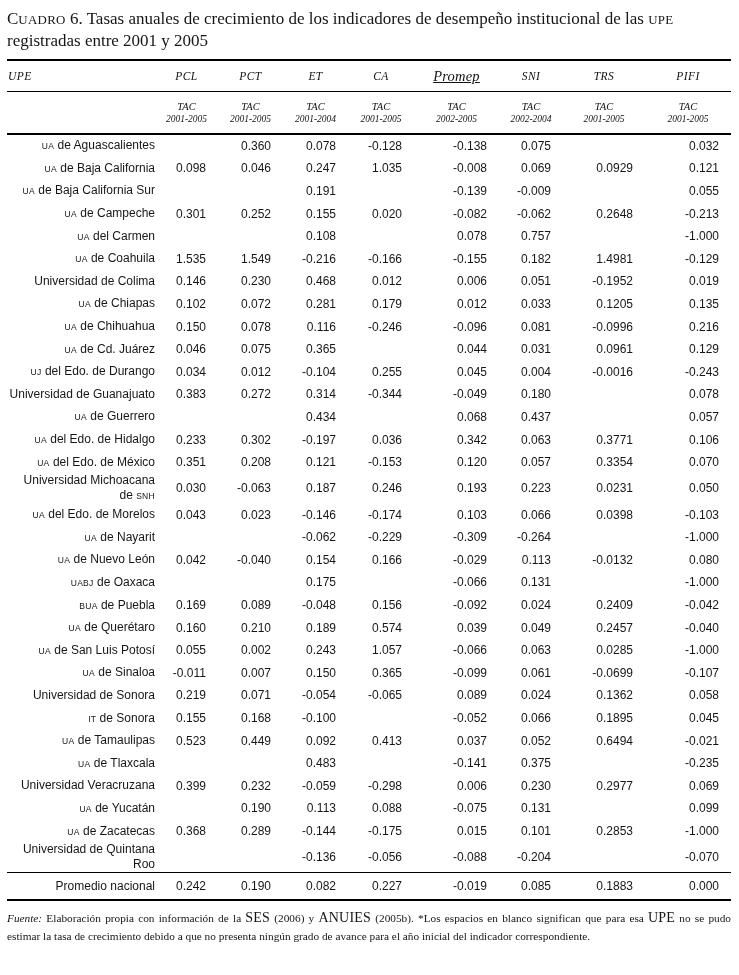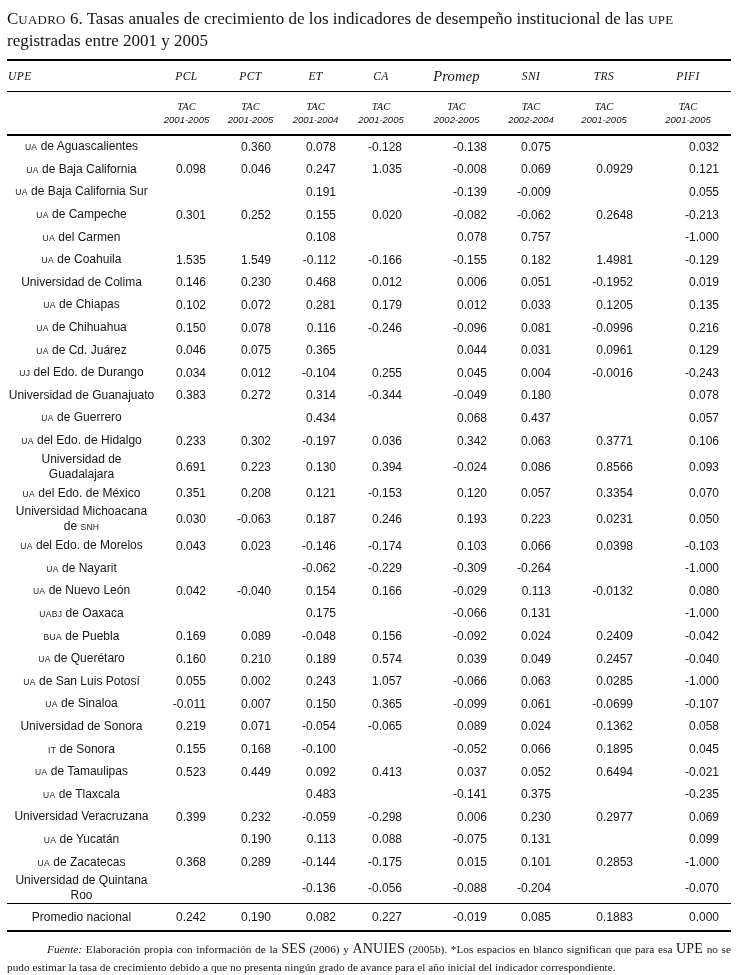--- a/index.html
+++ b/index.html
@@ -15,40 +15,40 @@
   
   table.tbl{width:724px;border-collapse:collapse;table-layout:fixed;}
   .tbl th,.tbl td{padding:0;vertical-align:middle;}
 
   
   #hrow-abbr th{border-top:2px solid #000;border-bottom:1px solid #000;
       font-family:"Liberation Serif",serif;font-style:italic;font-weight:normal;
       padding:7px 0 6px 0;text-align:center;}
   #hrow-abbr th.upe{text-align:left;padding-left:1px;font-size:11.5px;letter-spacing:.4px;}
   #hrow-abbr th.caps{font-size:11.5px;letter-spacing:.4px;}
-  #hrow-abbr th.mixed{font-size:14.5px;letter-spacing:.2px;}
+  #hrow-abbr th.mixed{font-size:14.5px;letter-spacing:.2px;text-decoration:underline;}
   #hrow-tac th{font-family:"Liberation Serif",serif;font-style:italic;font-weight:normal;
       font-size:10.5px;text-align:center;padding:9px 0 1px 0;}
-  #hrow-years th{font-family:Liberation Sans, sans-serif;font-style:italic;font-weight:normal;
+  #hrow-years th{font-family:Liberation Serif, serif;font-style:italic;font-weight:normal;
       font-size:9.5px;text-align:center;padding:1px 0 9px 0;border-bottom:2px solid #000;}
 
   
   .tbl td{height:22.6px;font-size:12px;color:#161616;}
-  .tbl td.name{text-align:center;padding-left:1px;line-height:1.25;}
+  .tbl td.name{text-align:right;padding-left:1px;line-height:1.25;}
   .tbl td.num{text-align:right;padding-right:12px;
       font-family:"Liberation Sans",sans-serif;}
   .pfx{font-size:8.5px;letter-spacing:.3px;}
 
   
   #tbody-total td{border-top:1px solid #000;border-bottom:2px solid #000;height:26px;}
 
   
   .footnote{margin-top:7px;font-family:"Liberation Serif",serif;font-size:11.3px;
       line-height:1.42;text-align:justify;color:#151515;}
-  .footnote .it{font-style:italic;margin-left:40px;}
+  .footnote .it{font-style:italic;}
   .footnote .fsc{font-size:14px;letter-spacing:.2px;}
 </style>
 </head>
 <body>
 
 <div class="page">
 
   <div class="title"><span>C</span><span class="sc">UADRO</span><span> 6. Tasas anuales de crecimiento de los indicadores de desempeño institucional de las </span><span class="sc">UPE</span><span> registradas entre 2001 y 2005</span></div>
 
   <table class="tbl">
@@ -151,21 +151,21 @@
           <td class="num"></td>
           <td class="num">0.078</td>
           <td class="num">0.757</td>
           <td class="num"></td>
           <td class="num">-1.000</td>
         </tr>
         <tr>
           <td class="name"><span class="pfx">UA</span><span> de Coahuila</span></td>
           <td class="num">1.535</td>
           <td class="num">1.549</td>
-          <td class="num">-0.112</td>
+          <td class="num">-0.216</td>
           <td class="num">-0.166</td>
           <td class="num">-0.155</td>
           <td class="num">0.182</td>
           <td class="num">1.4981</td>
           <td class="num">-0.129</td>
         </tr>
         <tr>
           <td class="name"><span>Universidad de Colima</span></td>
           <td class="num">0.146</td>
           <td class="num">0.230</td>
@@ -247,31 +247,20 @@
           <td class="num">0.233</td>
           <td class="num">0.302</td>
           <td class="num">-0.197</td>
           <td class="num">0.036</td>
           <td class="num">0.342</td>
           <td class="num">0.063</td>
           <td class="num">0.3771</td>
           <td class="num">0.106</td>
         </tr>
         <tr>
-          <td class="name"><span>Universidad de Guadalajara</span></td>
-          <td class="num">0.691</td>
-          <td class="num">0.223</td>
-          <td class="num">0.130</td>
-          <td class="num">0.394</td>
-          <td class="num">-0.024</td>
-          <td class="num">0.086</td>
-          <td class="num">0.8566</td>
-          <td class="num">0.093</td>
-        </tr>
-        <tr>
           <td class="name"><span class="pfx">UA</span><span> del Edo. de México</span></td>
           <td class="num">0.351</td>
           <td class="num">0.208</td>
           <td class="num">0.121</td>
           <td class="num">-0.153</td>
           <td class="num">0.120</td>
           <td class="num">0.057</td>
           <td class="num">0.3354</td>
           <td class="num">0.070</td>
         </tr>

